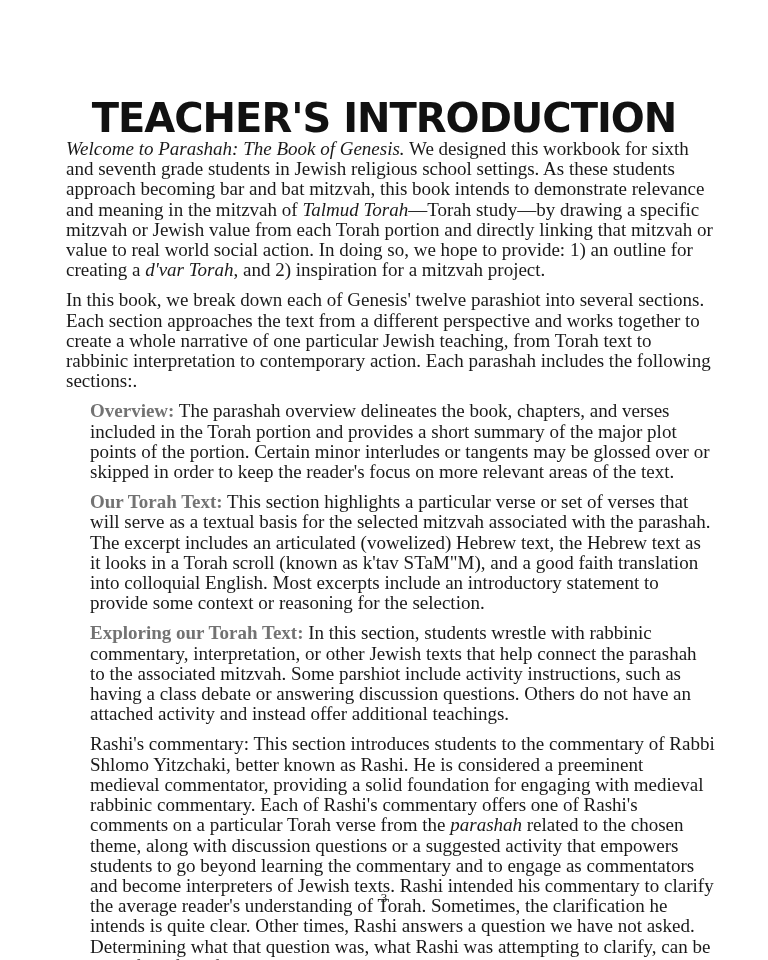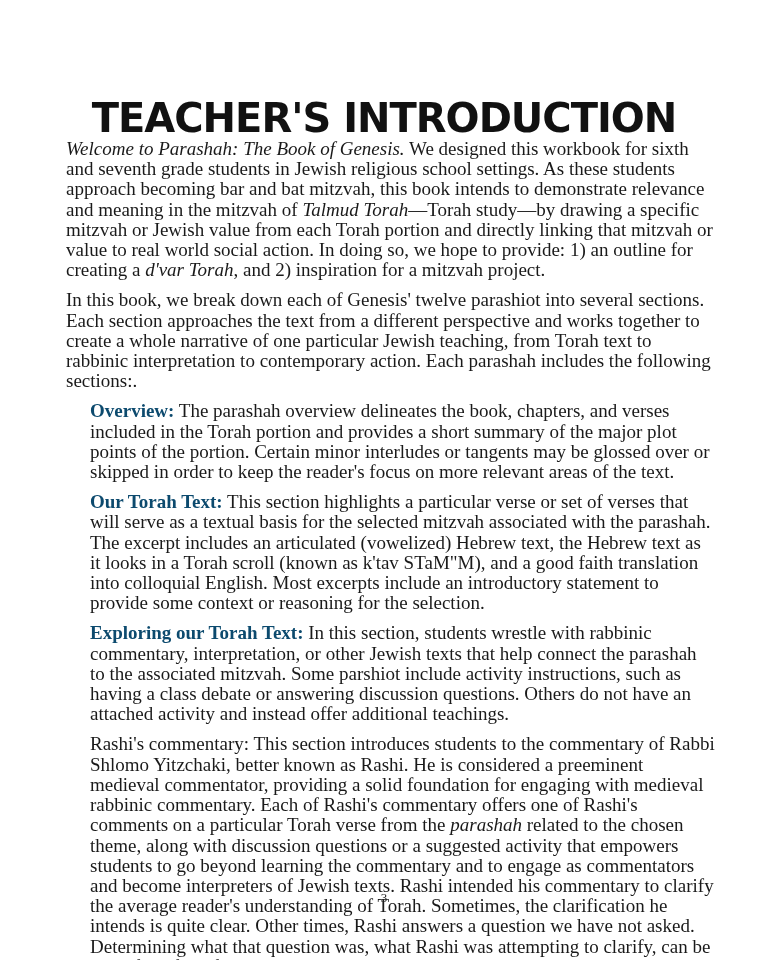--- a/index.html
+++ b/index.html
@@ -10,21 +10,21 @@
     font-family: "DejaVu Sans", sans-serif; font-weight: bold; font-size: 40px;
     letter-spacing: -1px; color: #111; line-height: 50px;
   }
   .body-text {
     position: absolute; left: 66px; top: 139px; width: 650px;
     font-family: "Liberation Serif", serif; font-size: 19px; line-height: 20.2px;
     color: #1a1a1a;
   }
   .body-text p { margin: 0 0 10px 0; }
   .section { margin-left: 24px !important; }
-  .section b { font-weight: bold; color: #0c4a6e; }
+  .section b { font-weight: bold; color: #737373; }
   .page-number {
     position: absolute; left: 0; top: 890px; width: 768px; text-align: center;
     font-family: "Liberation Serif", serif; font-size: 13px; color: #222;
   }
 </style>
 </head>
 <body>
 
 <div class="page">
   <h1 class="title">TEACHER'S INTRODUCTION</h1>

